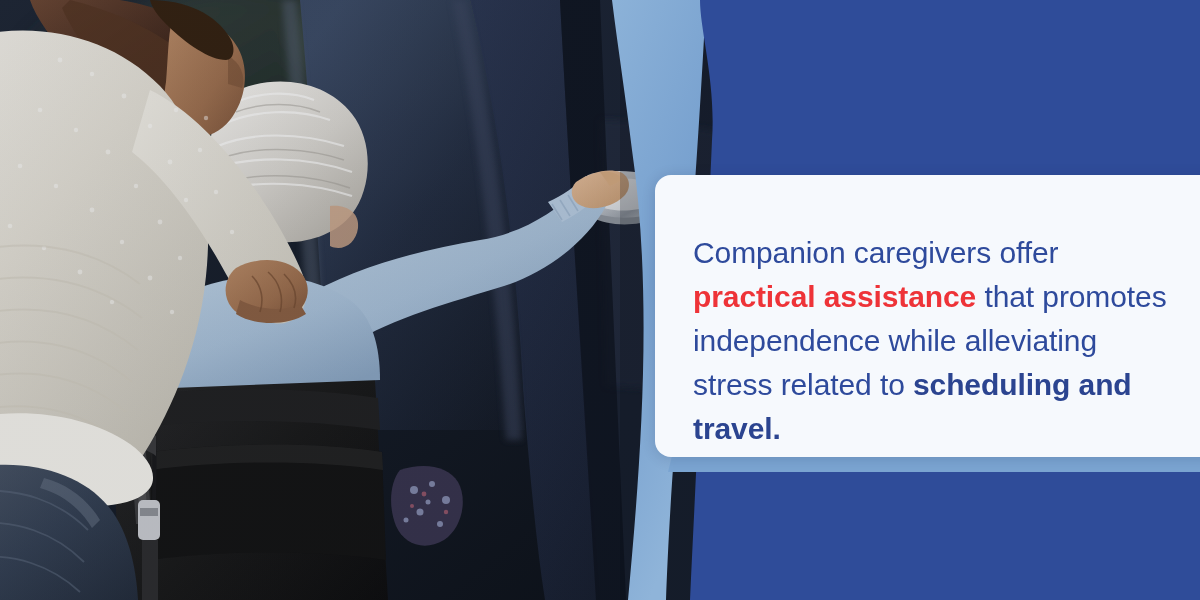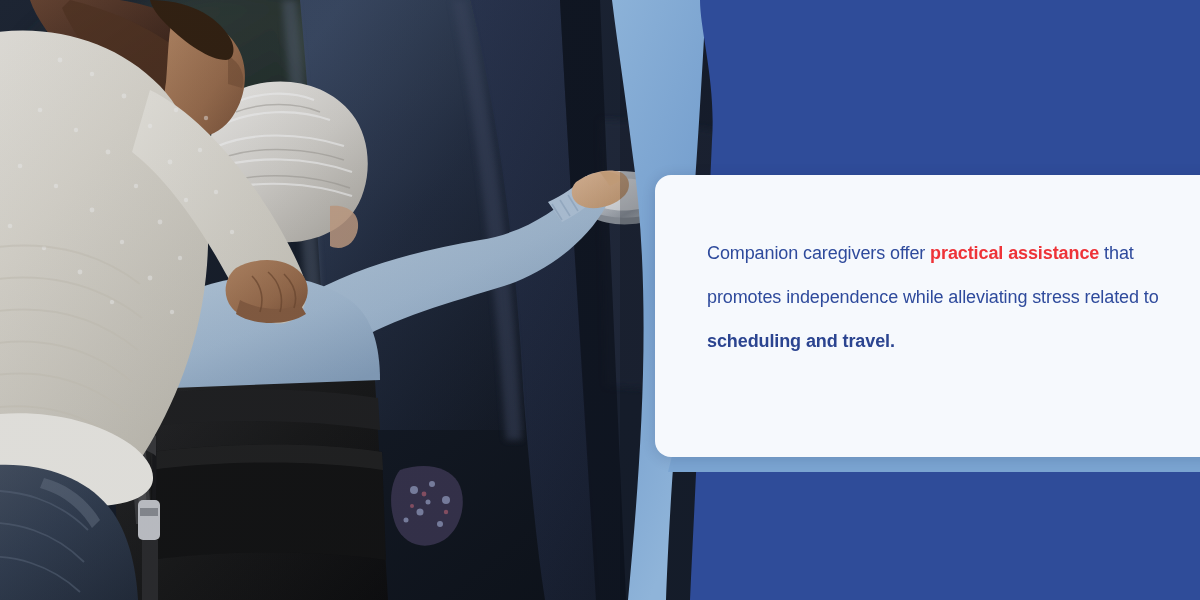--- a/index.html
+++ b/index.html
@@ -37,23 +37,23 @@
   .card {
     position:absolute;
     left:655px; top:175px;
     width:560px; height:282px;
     background:#f6f9fd;
     border-radius:16px 0 0 16px;
     box-shadow:0 2px 14px rgba(10,25,60,0.16);
   }
   .card-text {
     position:absolute;
-    left:52px; top:56px;
+    left:38px; top:56px;
     width:490px;
-    font-size:18px;
+    font-size:30px;
     line-height:44px;
     letter-spacing:-0.1px;
     color:#2e4a9c;
     font-weight:400;
   }
   .hl-red {
     color:#ee3338;
     font-weight:700;
   }
   .hl-blue {

